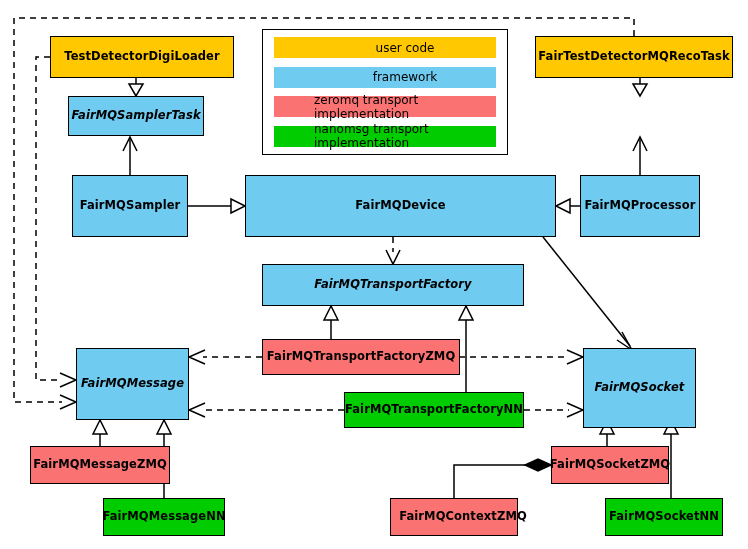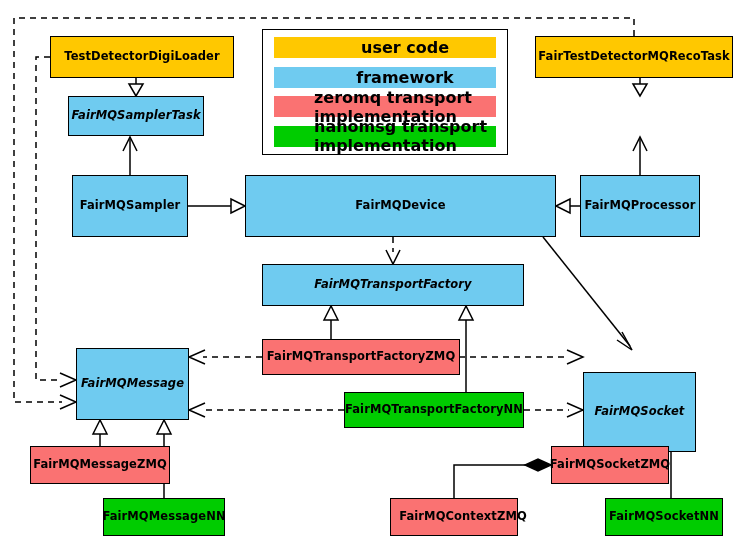--- a/index.html
+++ b/index.html
@@ -63,22 +63,22 @@
     display: flex;
     flex-direction: column;
     justify-content: space-between;
     z-index: 4;
   }
   .legend-row {
     height: 21px;
     display: flex;
     align-items: center;
     justify-content: center;
-    font-size: 16px;
-    font-weight: bold;
+    font-size: 12px;
+    font-weight: normal;
     color: #000000;
     padding-left: 40px;
   }
 </style>
 </head>
 <body>
 
 <div id="diagram">
 
   <svg id="edge-layer" width="748" height="549" viewBox="0 0 748 549" xmlns="http://www.w3.org/2000/svg">
@@ -210,21 +210,21 @@
   <div class="node fill-framework" style="left:580px; top:175px; width:120px; height:62px;">FairMQProcessor</div>
 
   <div class="node fill-framework abstract" style="left:262px; top:264px; width:262px; height:42px;">FairMQTransportFactory</div>
 
   <div class="node fill-zmq" style="left:262px; top:339px; width:198px; height:36px;">FairMQTransportFactoryZMQ</div>
 
   <div class="node fill-nn" style="left:344px; top:392px; width:180px; height:36px;">FairMQTransportFactoryNN</div>
 
   <div class="node fill-framework abstract" style="left:76px;  top:348px; width:113px; height:72px;">FairMQMessage</div>
 
-  <div class="node fill-framework abstract" style="left:583px; top:348px; width:113px; height:80px;margin-top:24px;">FairMQSocket</div>
+  <div class="node fill-framework abstract" style="left:583px; top:348px; width:113px; height:80px;">FairMQSocket</div>
 
   <div class="node fill-zmq" style="left:30px;  top:446px; width:140px; height:38px;">FairMQMessageZMQ</div>
 
   <div class="node fill-nn" style="left:103px; top:498px; width:122px; height:38px;">FairMQMessageNN</div>
 
   <div class="node fill-zmq" style="left:551px; top:446px; width:118px; height:38px;">FairMQSocketZMQ</div>
 
   <div class="node fill-nn" style="left:605px; top:498px; width:118px; height:38px;">FairMQSocketNN</div>
 
   <div class="node fill-zmq" style="left:390px; top:498px; width:128px; height:38px;padding-left:22px;">FairMQContextZMQ</div>

